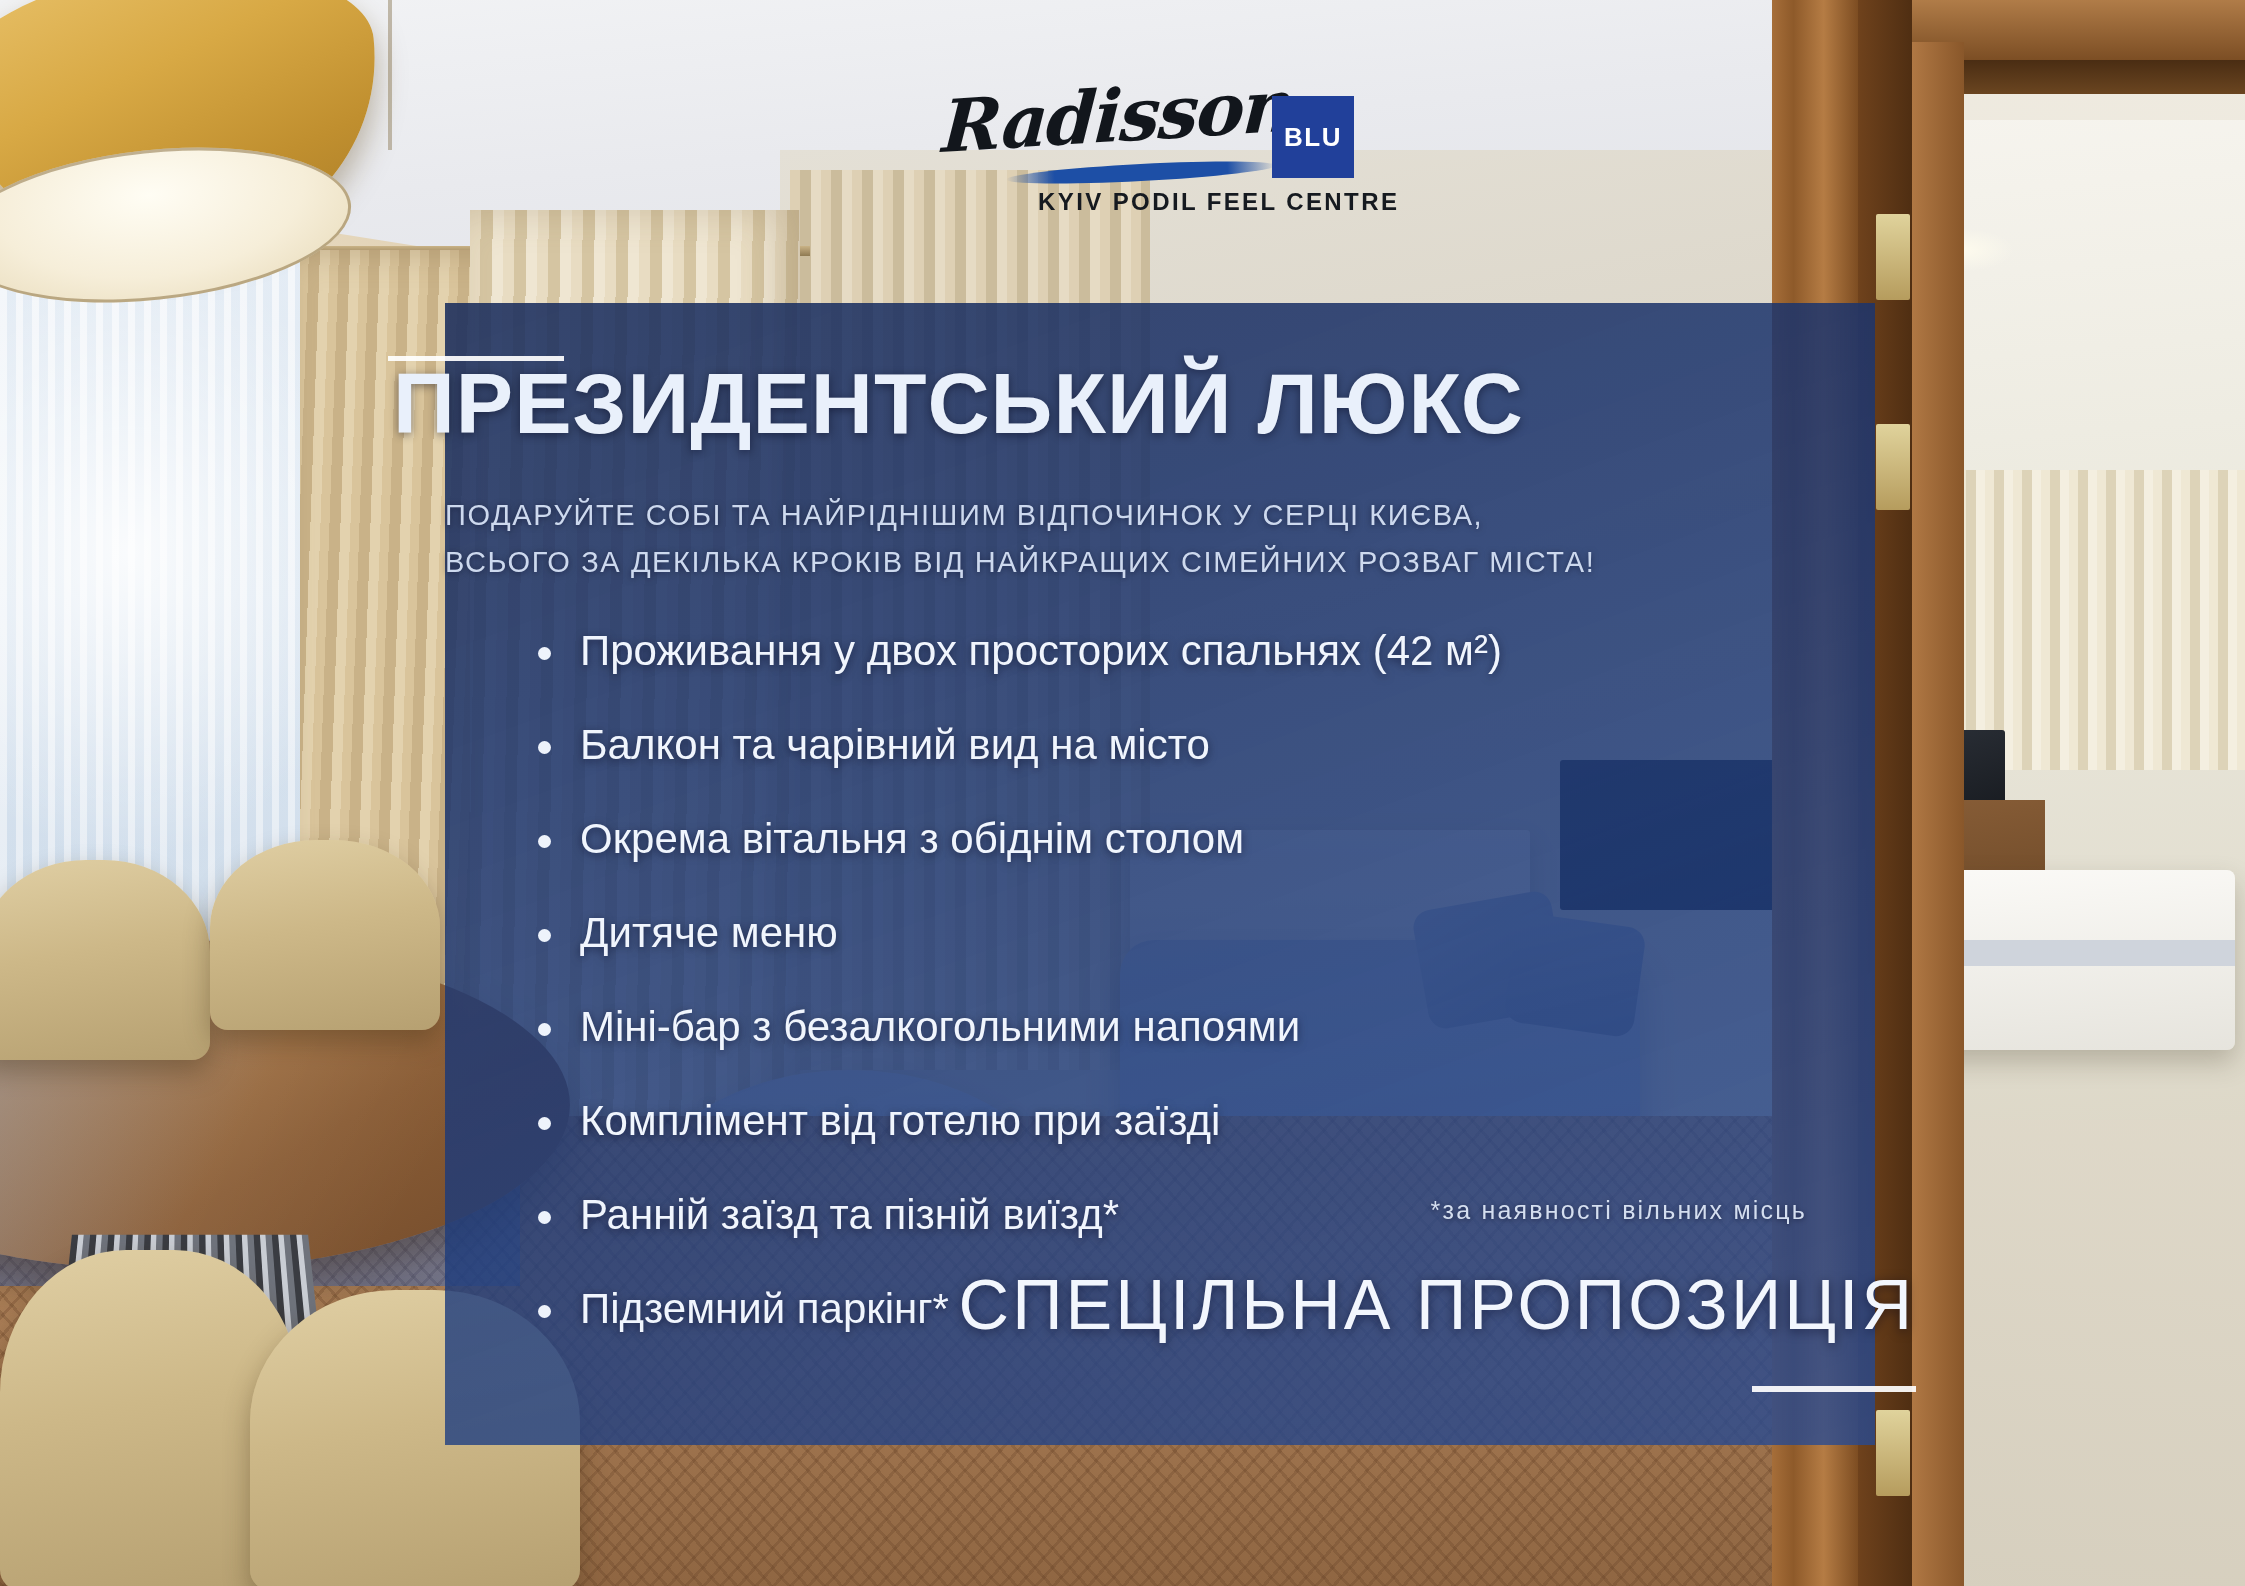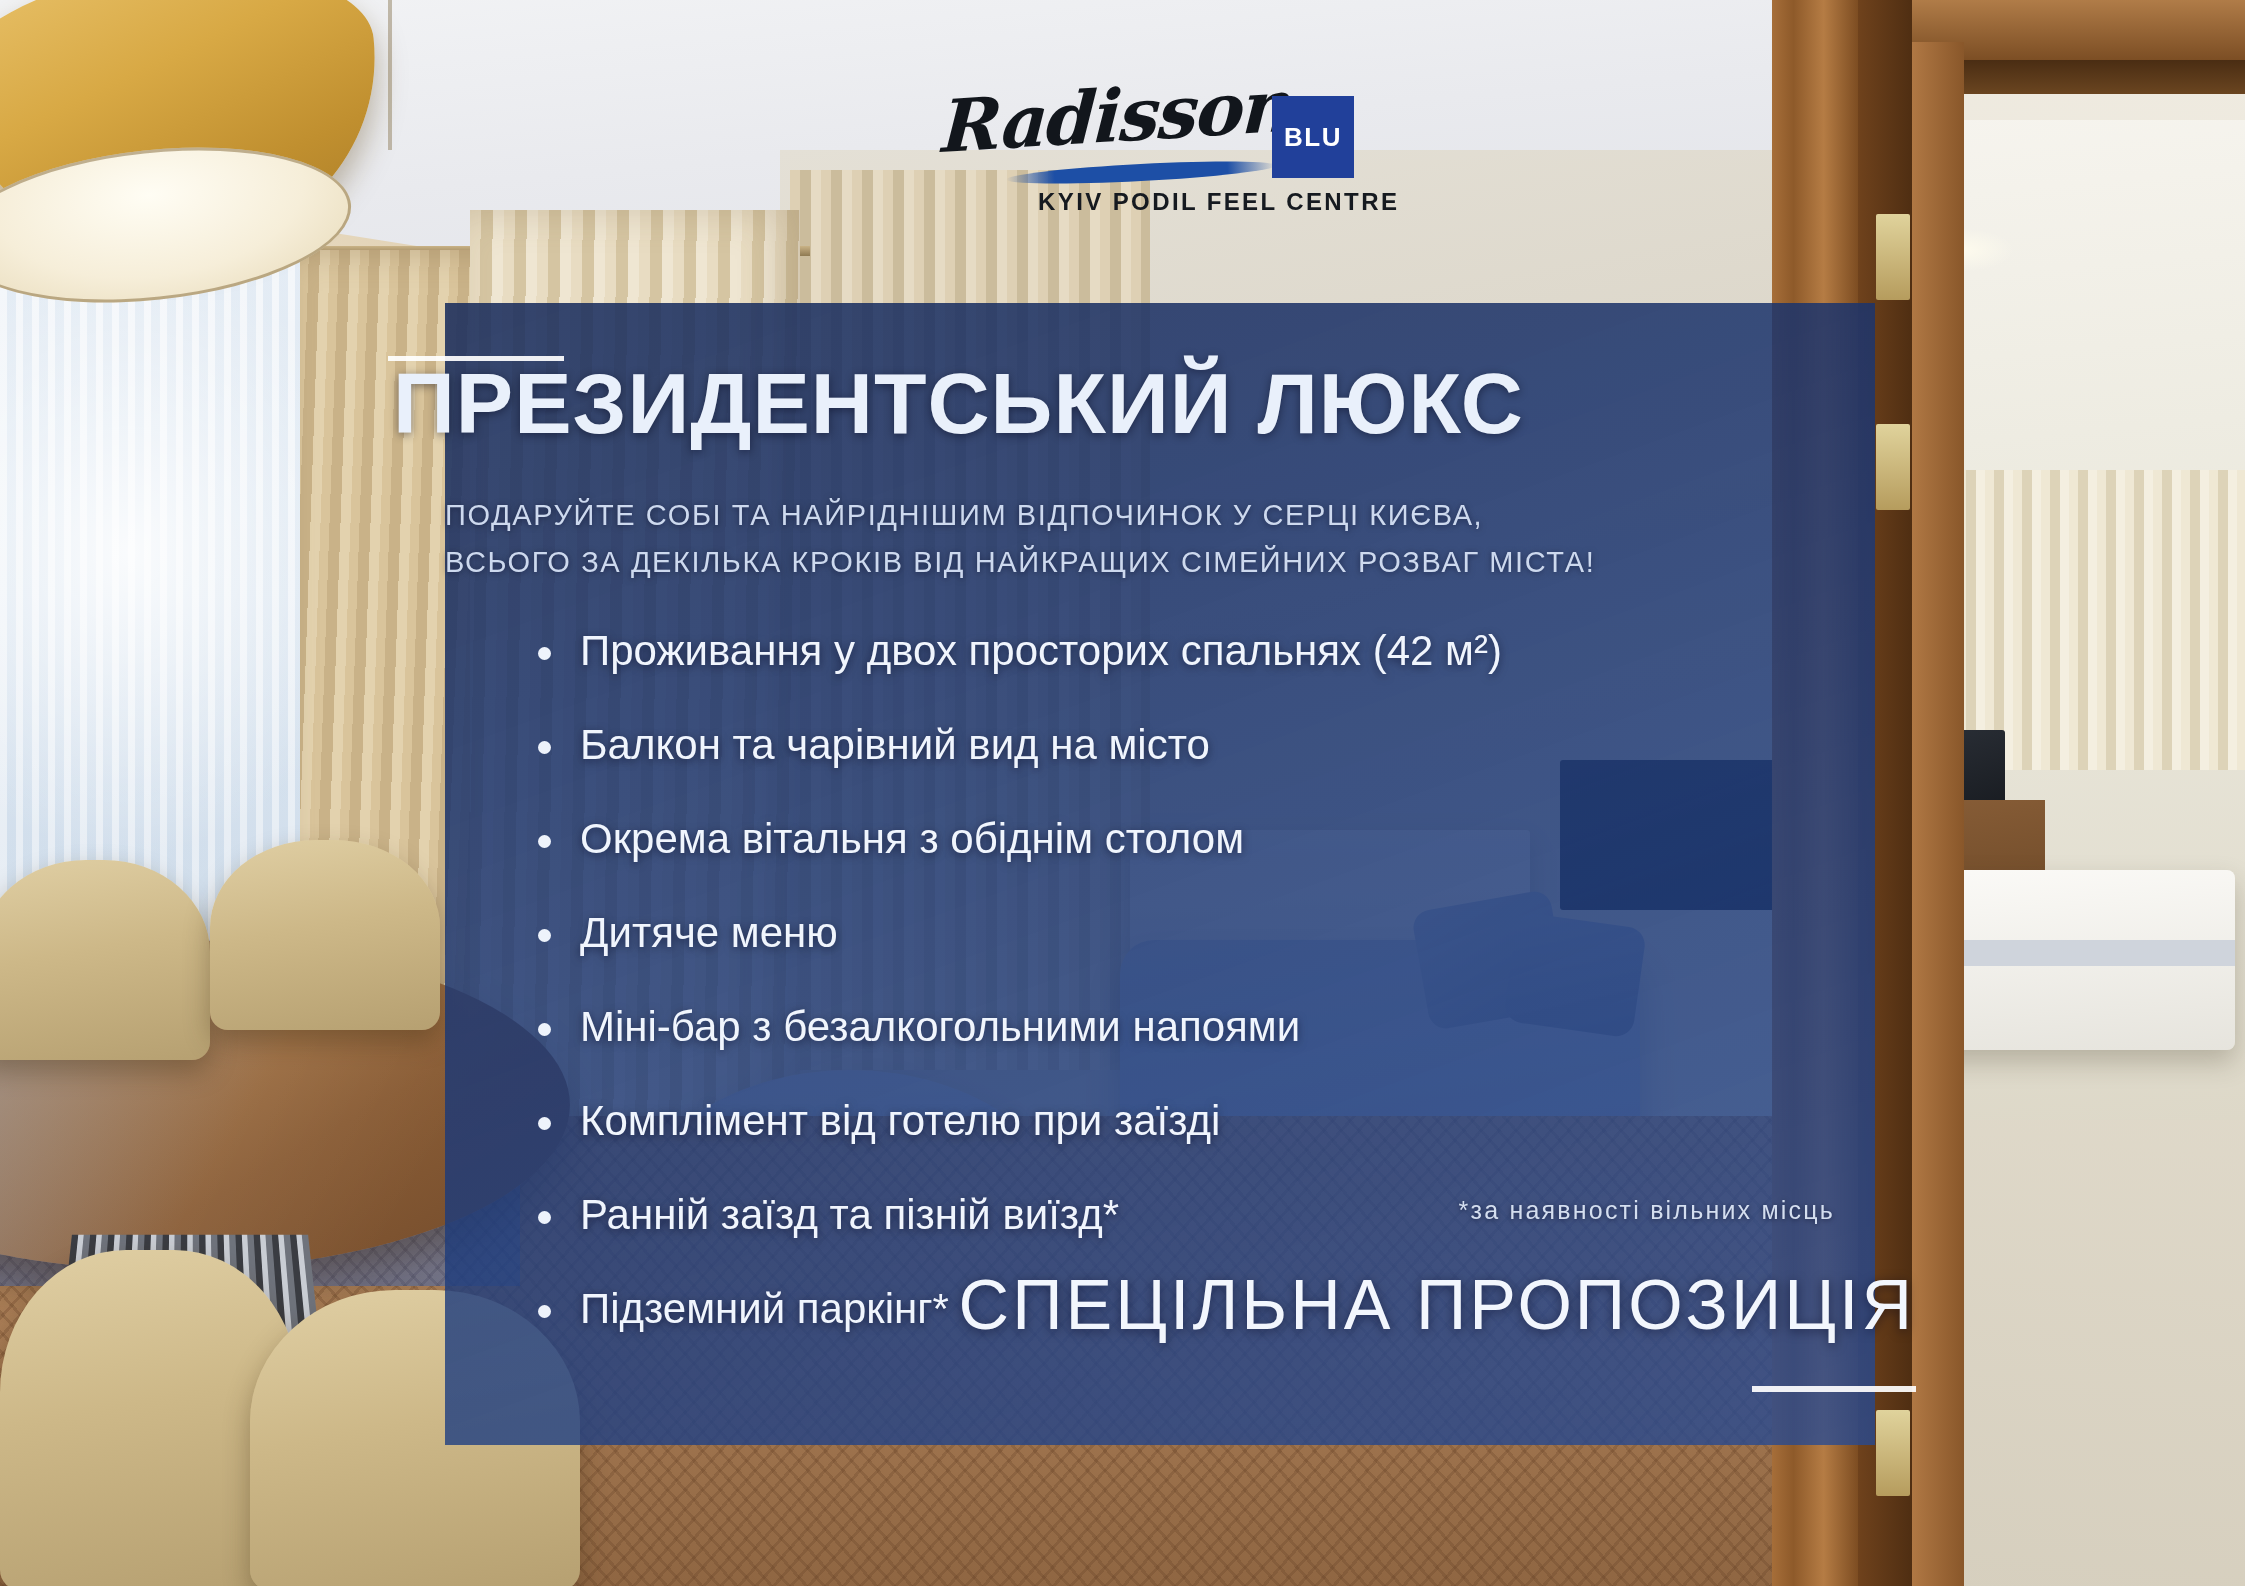--- a/index.html
+++ b/index.html
@@ -309,21 +309,21 @@
   }
   .bullets li::before{
     content:"";
     position:absolute; left:0; top:17px;
     width:13px; height:13px; border-radius:50%;
     background:#eef3fb;
   }
 
   .footnote{
     position:absolute; left:0; top:1196px; width:1875px;
-    text-align:right; padding-right:40px;
+    text-align:right; padding-right:68px;
     color:#d4deef;
     font-size:25px;
     letter-spacing:2.2px;
     text-shadow:0 1px 5px rgba(0,0,25,.5);
   }
 
   .special{
     position:absolute; left:0; top:1265px; width:1915px;
     text-align:right; padding-right:0;
     color:#f2f6fd;

